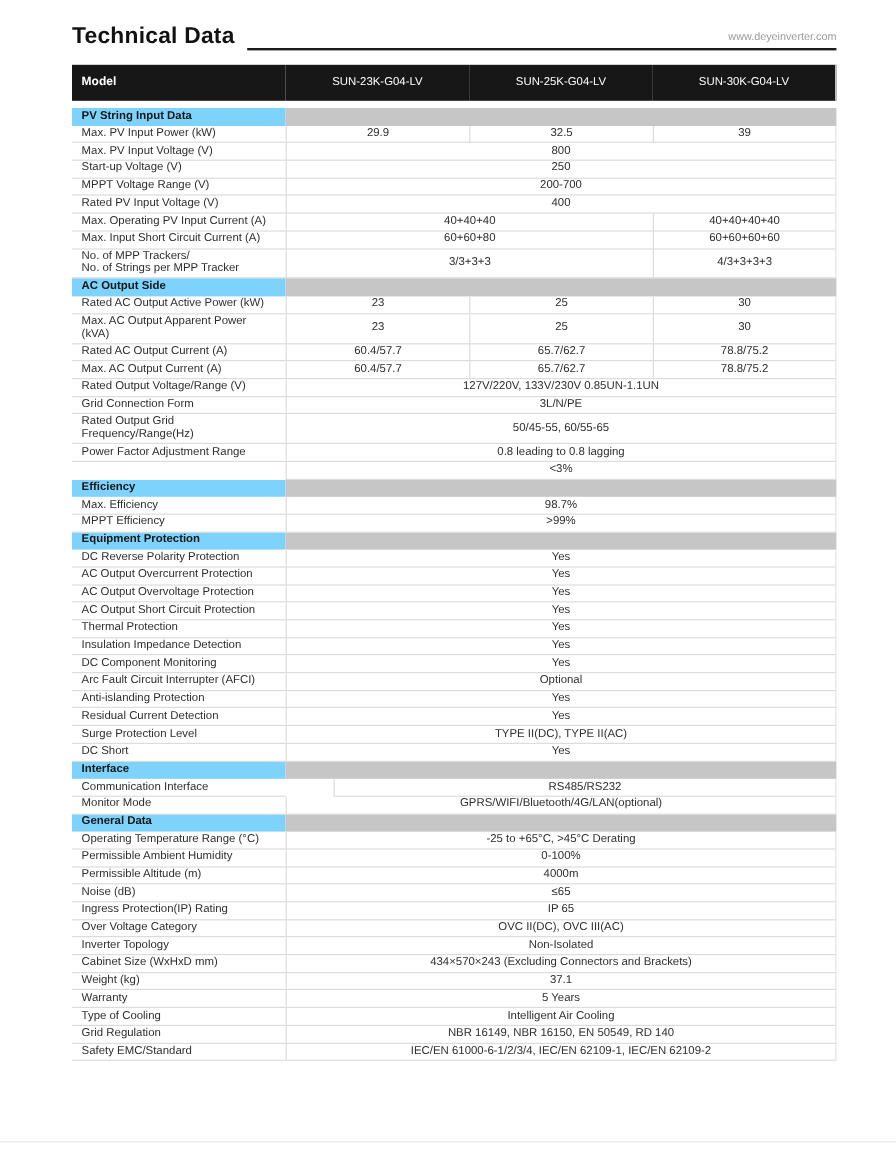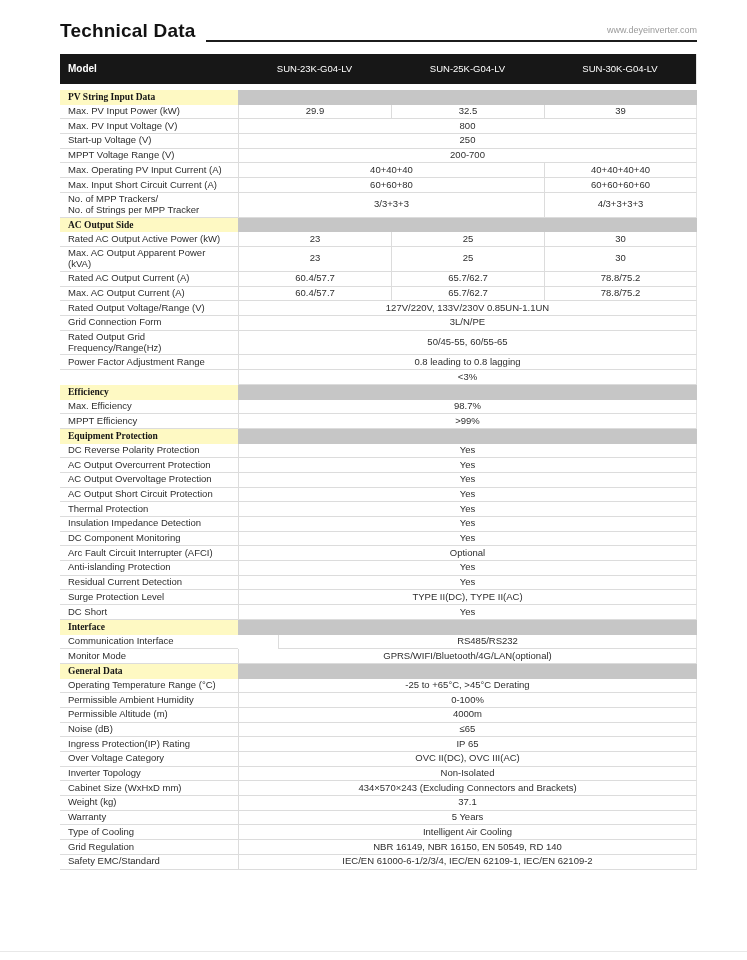--- a/index.html
+++ b/index.html
@@ -31,21 +31,21 @@
   .tall .cell { min-height:24px; }
 
   
   .hrow .cell { background:#171717; color:#ffffff; border:none; min-height:30px; }
   .hrow .label { font-weight:bold; font-size:10px; }
   .hrow .v { font-size:9.5px; }
   .gap { height:6px; }
 
   
   .srow .cell { border:none; min-height:14.7px; }
-  .sec-label { background:#fef9c3; font-weight:bold; color:#151515;font-family:Liberation Serif, serif; }
+  .sec-label { background:#7dd3fc; font-weight:bold; color:#151515; }
   .sec-fill { background:#c6c6c6; }
 
   .footer-rule { position:absolute; left:0; right:0; bottom:8px; border-top:1px solid #e8e8e8; }
 </style>
 </head>
 <body>
 
 <div class="page">
   <div class="header-line">
     <span class="title">Technical Data</span>
@@ -77,20 +77,24 @@
       </div>
       <div class="row">
         <div class="cell label">Start-up Voltage (V)</div>
         <div class="cell v" style="grid-column: 2 / 5;">250</div>
       </div>
       <div class="row">
         <div class="cell label">MPPT Voltage Range (V)</div>
         <div class="cell v" style="grid-column: 2 / 5;">200-700</div>
       </div>
       <div class="row">
+        <div class="cell label">Rated PV Input Voltage (V)</div>
+        <div class="cell v" style="grid-column: 2 / 5;">400</div>
+      </div>
+      <div class="row">
         <div class="cell label">Max. Operating PV Input Current (A)</div>
         <div class="cell v" style="grid-column: 2 / 4;">40+40+40</div>
         <div class="cell v">40+40+40+40</div>
       </div>
       <div class="row">
         <div class="cell label">Max. Input Short Circuit Current (A)</div>
         <div class="cell v" style="grid-column: 2 / 4;">60+60+80</div>
         <div class="cell v">60+60+60+60</div>
       </div>
       <div class="row tall">

